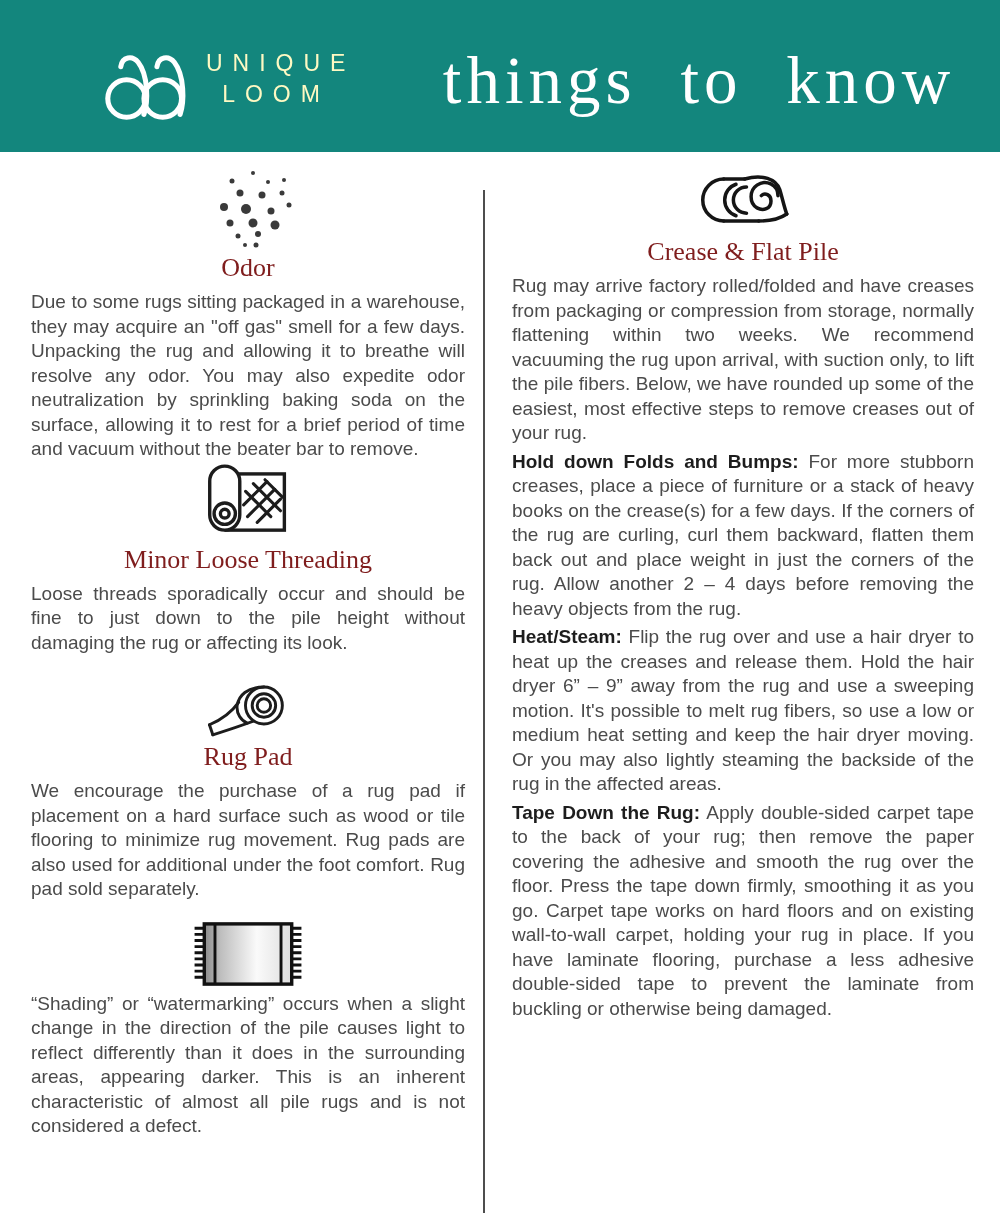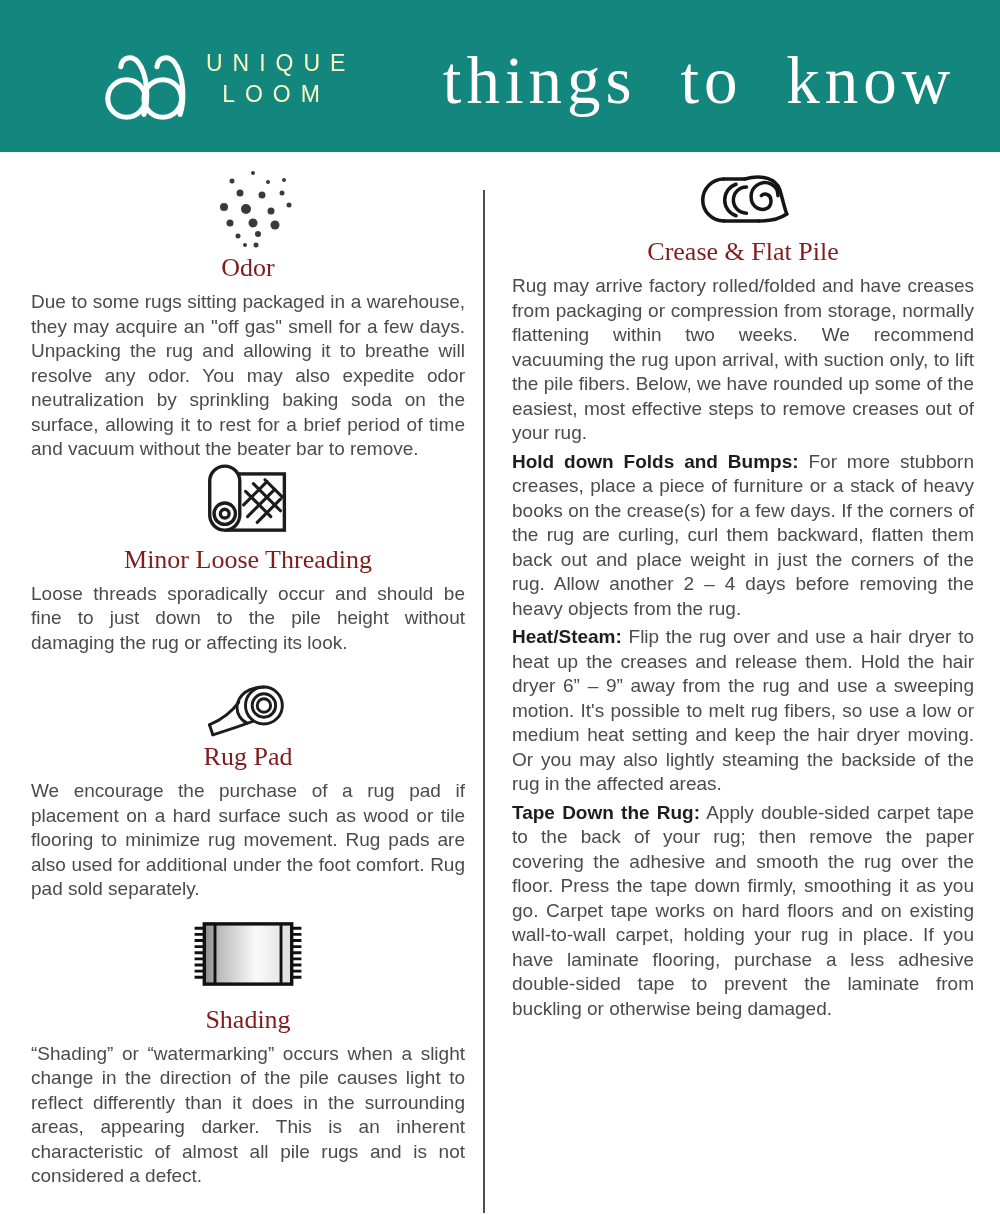--- a/index.html
+++ b/index.html
@@ -149,21 +149,20 @@
               <stop offset="1" stop-color="#dedede"></stop>
             </linearGradient>
           </defs>
           <line x1="9" y1="7" x2="9" y2="63" stroke="#111111" stroke-width="10" stroke-dasharray="3 3.3"></line>
           <line x1="109" y1="7" x2="109" y2="63" stroke="#111111" stroke-width="10" stroke-dasharray="3 3.3"></line>
           <rect x="14" y="4" width="90" height="62" fill="url(#rg)" stroke="#111111" stroke-width="3.5"></rect>
           <line x1="25" y1="5" x2="25" y2="65" stroke="#111111" stroke-width="3"></line>
           <line x1="93" y1="5" x2="93" y2="65" stroke="#111111" stroke-width="3"></line>
         </svg>
       </div>
-      <h2 class="sec-heading">Shading</h2>
       <p class="sec-body">“Shading” or “watermarking” occurs when a slight change in the direction of the pile causes light to reflect differently than it does in the surrounding areas, appearing darker. This is an inherent characteristic of almost all pile rugs and is not considered a defect.</p>
     </section>
 
   </main>
 
   <aside class="col col-right">
 
     <div class="icon-wrap">
       <svg width="100" height="56" viewBox="0 0 112 64">
         <g stroke="#151515" stroke-width="4" fill="none" stroke-linecap="round">

